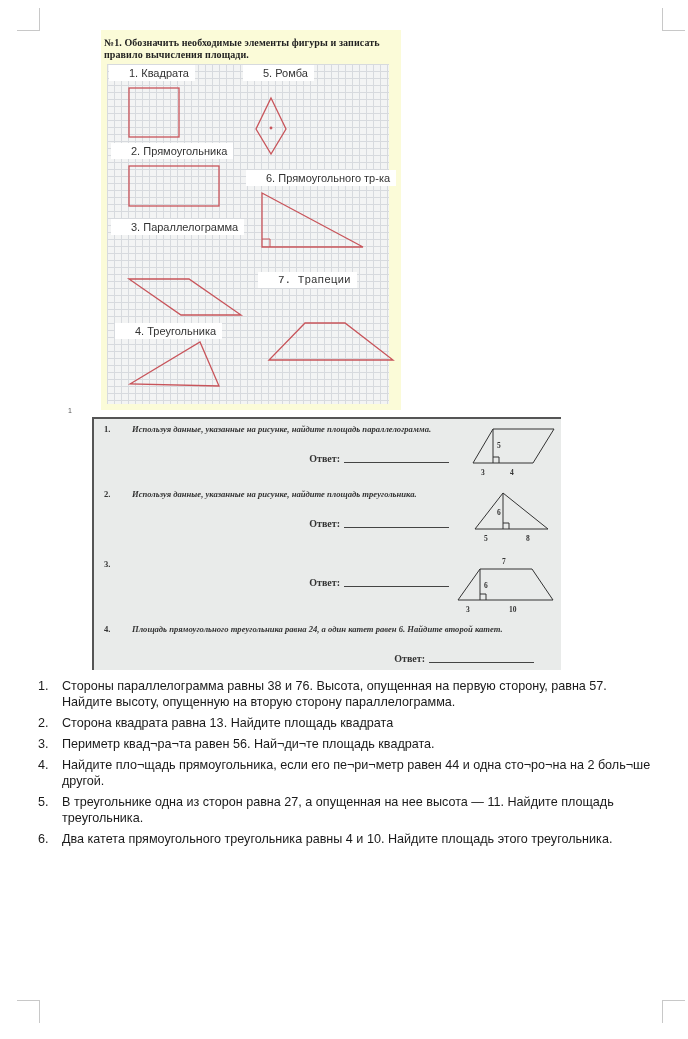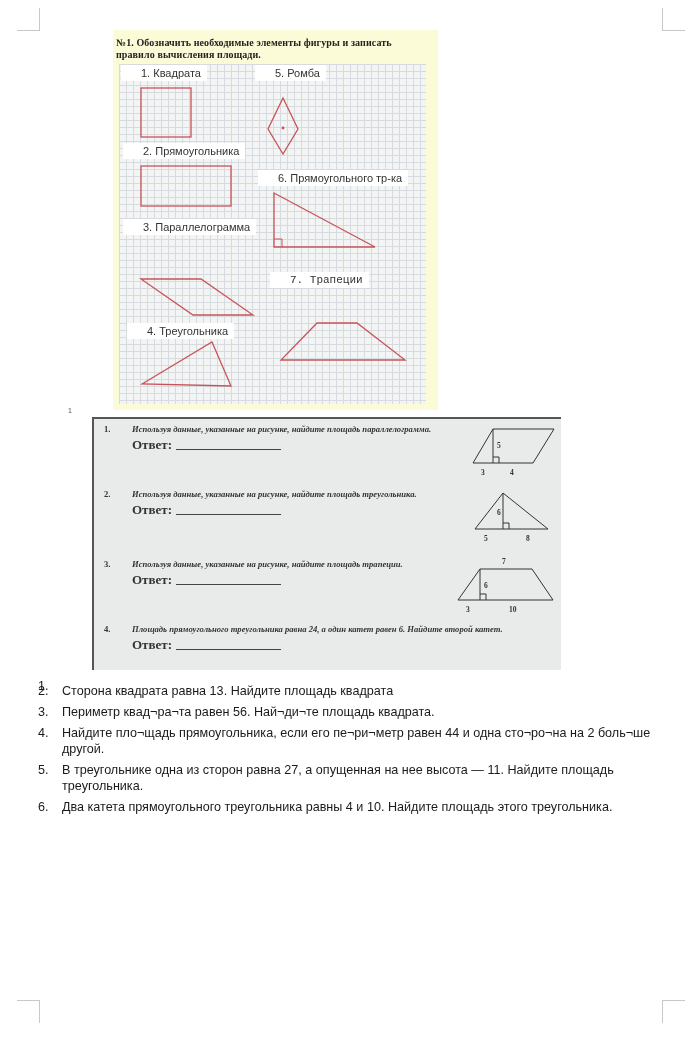--- a/index.html
+++ b/index.html
@@ -10,21 +10,21 @@
     color: #1a1a1a;
   }
   .corner { position: absolute; width: 22px; height: 22px; border-color: #c8c8c8; border-style: solid; border-width: 0; }
   .c-tl { left: 17px; top: 8px; border-right-width: 1.5px; border-bottom-width: 1.5px; }
   .c-tr { left: 662px; top: 8px; border-left-width: 1.5px; border-bottom-width: 1.5px; }
   .c-bl { left: 17px; top: 1000px; border-right-width: 1.5px; border-top-width: 1.5px; }
   .c-br { left: 662px; top: 1000px; border-left-width: 1.5px; border-top-width: 1.5px; }
 
   
   .panel1 {
-    position: absolute; left: 113px; top: 30px; width: 325px; height: 380px;
+    position: absolute; left: 101px; top: 30px; width: 300px; height: 380px;
     background: #fbfbd8;
   }
   .grid {
     position: absolute; left: 6px; top: 34px; right: 12px; bottom: 6px;
     background-color: #f3f4f4;
     background-image:
       linear-gradient(#d7dade 1px, transparent 1px),
       linear-gradient(90deg, #d7dade 1px, transparent 1px);
     background-size: 7px 7px;
   }
@@ -48,21 +48,21 @@
     position: absolute; left: 92px; top: 417px; width: 469px; height: 253px;
     background: #e9ebea; border-top: 2px solid #555; border-left: 2px solid #555;
     box-sizing: border-box;
   }
   .task {
     position: absolute; left: 10px; width: 345px;
     font-family: "Liberation Serif", serif; font-weight: bold; font-size: 8.6px; line-height: 11px; color: #333;
   }
   .task .num { position: absolute; left: 0; top: 0; }
   .task .txt { margin-left: 28px; display: block; font-style: italic; }
-  .task .ans { margin-left: 28px; display: block; margin-top: 4px; font-size: 13px; }
+  .task .ans { margin-left: 28px; display: block; margin-top: 18px; font-size: 10px; text-align: right; }
   .task .ans .line { display: inline-block; width: 105px; border-bottom: 1px solid #444; margin-left: 4px; vertical-align: -1px; }
   .task.wide { width: 430px; }
   .fig { position: absolute; }
 
   
   .problems {
     position: absolute; left: 38px; top: 678px; width: 620px;
     margin: 0; padding: 0; list-style: none;
     font-size: 12.6px; line-height: 16px; color: #1a1a1a;
   }
@@ -135,21 +135,20 @@
       <line x1="33" y1="6" x2="33" y2="42"></line>
       <polyline points="33,36 39,36 39,42"></polyline>
     </g>
     <text x="27" y="28" font-size="7.5" font-weight="bold" font-family="Liberation Serif, serif" fill="#333">6</text>
     <text x="14" y="54" font-size="7.5" font-weight="bold" font-family="Liberation Serif, serif" fill="#333">5</text>
     <text x="56" y="54" font-size="7.5" font-weight="bold" font-family="Liberation Serif, serif" fill="#333">8</text>
   </svg>
 
   <div class="task" style="top:140px;">
     <span class="num">3.</span>
-    <span class="txt">Используя данные, указанные на рисунке, найдите площадь трапеции.</span>
     <span class="ans"><span>Ответ:</span><span class="line"></span></span>
   </div>
   <svg class="fig" style="left:362px;top:136px;" width="100" height="62">
     <g fill="none" stroke="#333" stroke-width="1">
       <polygon points="24,14 76,14 97,45 2,45"></polygon>
       <line x1="24" y1="14" x2="24" y2="45"></line>
       <polyline points="24,39 30,39 30,45"></polyline>
     </g>
     <text x="46" y="9" font-size="7.5" font-weight="bold" font-family="Liberation Serif, serif" fill="#333">7</text>
     <text x="28" y="33" font-size="7.5" font-weight="bold" font-family="Liberation Serif, serif" fill="#333">6</text>
@@ -158,19 +157,19 @@
   </svg>
 
   <div class="task wide" style="top:205px;">
     <span class="num">4.</span>
     <span class="txt">Площадь прямоугольного треугольника равна 24, а один катет равен 6. Найдите второй катет.</span>
     <span class="ans"><span>Ответ:</span><span class="line"></span></span>
   </div>
 </div>
 
 <ol class="problems">
-  <li><span class="n">1.</span></li>
+  <li><span class="n">1.</span><span>Стороны параллелограмма равны 38 и 76. Высота, опущенная на первую сторону, равна 57. Найдите высоту, опущенную на вторую сторону параллелограмма.</span></li>
   <li><span class="n">2.</span><span>Сторона квадрата равна 13. Найдите площадь квадрата</span></li>
   <li><span class="n">3.</span><span>Периметр квад¬ра¬та равен 56. Най¬ди¬те площадь квадрата.</span></li>
   <li><span class="n">4.</span><span>Найдите пло¬щадь прямоугольника, если его пе¬ри¬метр равен 44 и одна сто¬ро¬на на 2 боль¬ше другой.</span></li>
   <li><span class="n">5.</span><span>В треугольнике одна из сторон равна 27, а опущенная на нее высота — 11. Найдите площадь треугольника.</span></li>
   <li><span class="n">6.</span><span>Два катета прямоугольного треугольника равны 4 и 10. Найдите площадь этого треугольника.</span></li>
 </ol>
 
 </body></html>

